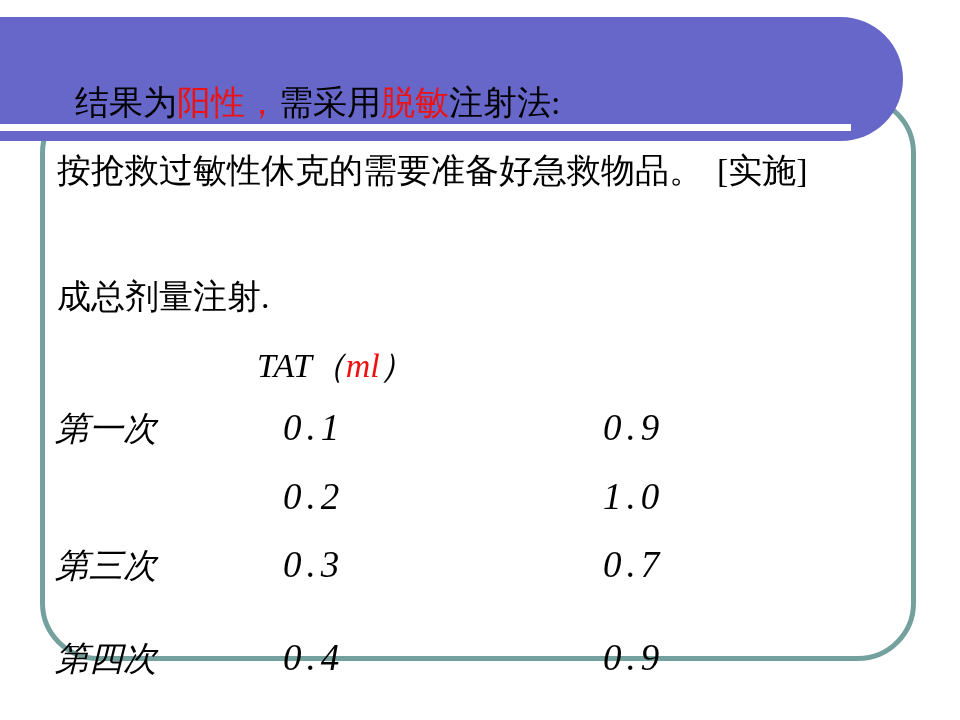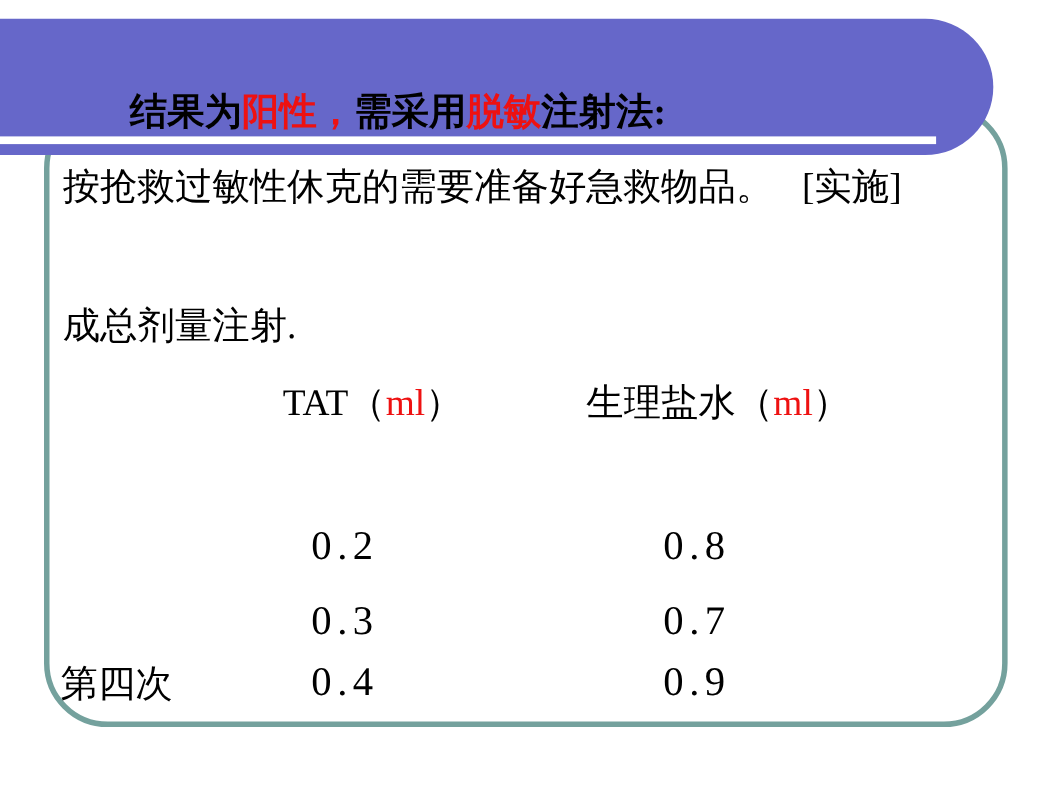--- a/index.html
+++ b/index.html
@@ -50,57 +50,57 @@
   }
   .title {
     position: absolute;
     left: 75px;
     top: 84px;
     font-size: 34px;
     line-height: 38px;
     color: #000000;
     z-index: 4;
     white-space: nowrap;
-    font-weight: 700;
-    margin-left: 43px;
+    font-weight: 400;
   }
   .red { color: #ee1111; }
   .body-text {
     position: absolute;
     left: 57px;
     font-size: 34px;
     line-height: 40px;
     color: #000000;
     z-index: 4;
     white-space: nowrap;
   }
   .p1 { top: 151px; }
   .p2 { top: 223px; }
   .p3 { top: 277px; text-align: right; }
-  .bracket { margin-left: 26px; }
+  .bracket { margin-left: 14px; }
   
   .trow {
     position: absolute;
     left: 0;
     width: 824px;
     height: 44px;
     z-index: 4;
     font-size: 34px;
     color: #000000;
+    font-style: italic;
   }
   .trow .c1 { position: absolute; left: 55px;  white-space: nowrap; }
   .trow .c2 { position: absolute; left: 283px; white-space: nowrap; }
   .trow .c3 { position: absolute; left: 603px; white-space: nowrap; }
   .thead .c2 { left: 257px; }
   .thead .c3 { left: 533px; }
   .thead  { top: 343px; }
   .row-0  { top: 406px; }
   .row-1  { top: 475px; }
   .row-2  { top: 543px; }
-  .row-3  { top: 599px; }
+  .row-3  { top: 636px; }
   .num { letter-spacing: 5px; font-size: 37px; }
 </style>
 </head>
 <body>
 
 <div class="slide">
 
   <div class="content-box"></div>
   <div class="header-band"></div>
   <div class="divider-line"></div>
@@ -111,30 +111,35 @@
 
   <div class="body-text p1">
     <span>按抢救过敏性休克的需要准备好急救物品。</span><span class="bracket">[实施]</span>
   </div>
 
 
   <div class="body-text p3">成总剂量注射.</div>
 
   <div class="trow thead">
     <span class="c2"><span>TAT</span><span>（</span><span class="red">ml</span><span>）</span></span>
-    <span class="c3"><span>生理盐水</span><span>（</span><span class="red">ml</span><span>）</span></span>
   </div>
 
+  <div class="trow row-0">
+    <span class="c1">第一次</span>
+    <span class="c2 num">0.1</span>
+    <span class="c3 num">0.9</span>
+  </div>
 
   <div class="trow row-1">
     <span class="c2 num">0.2</span>
-    <span class="c3 num">0.8</span>
+    <span class="c3 num">1.0</span>
   </div>
 
   <div class="trow row-2">
+    <span class="c1">第三次</span>
     <span class="c2 num">0.3</span>
     <span class="c3 num">0.7</span>
   </div>
 
   <div class="trow row-3">
     <span class="c1">第四次</span>
     <span class="c2 num">0.4</span>
     <span class="c3 num">0.9</span>
   </div>
 

